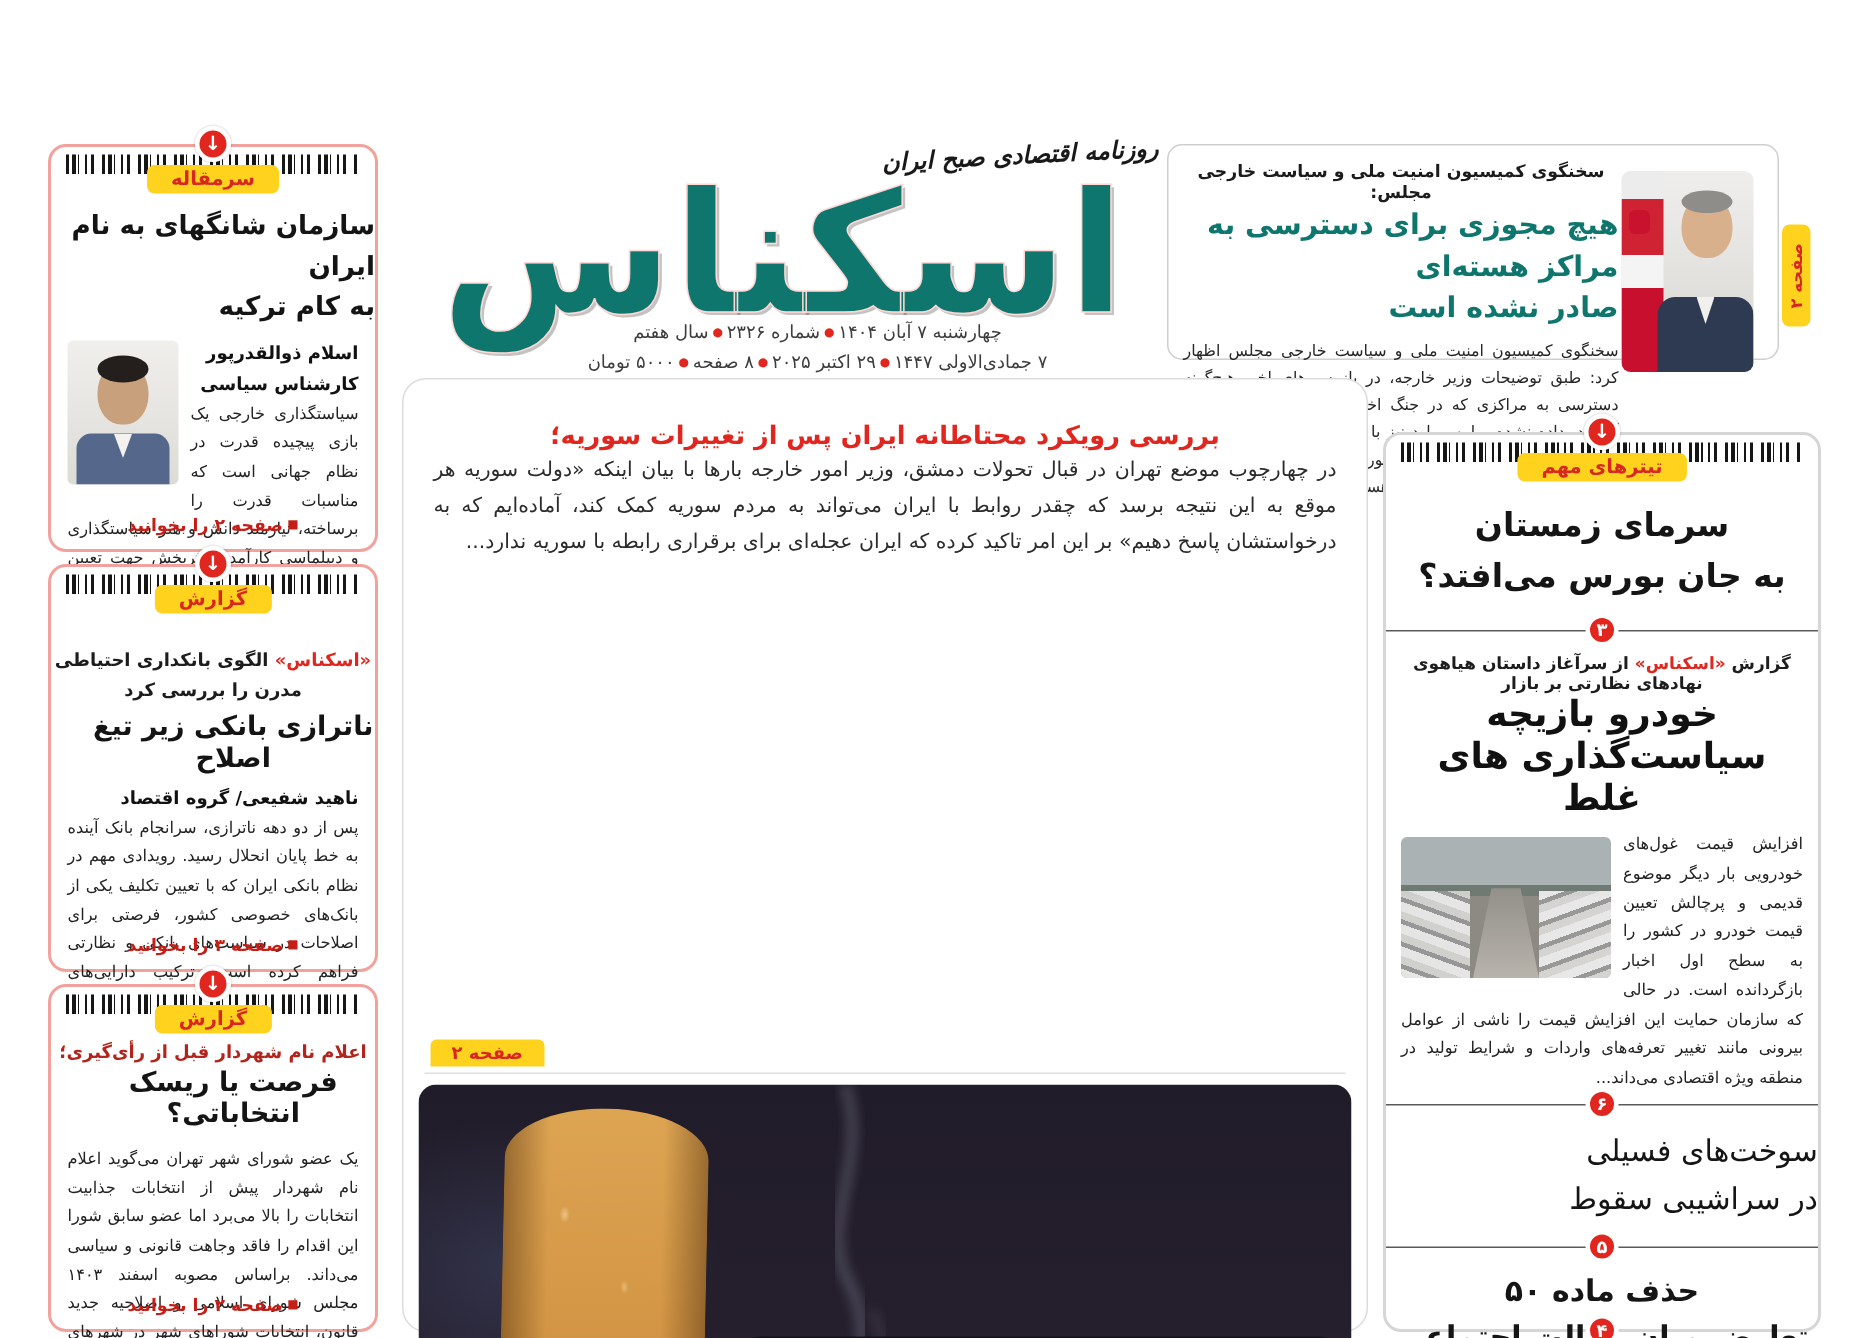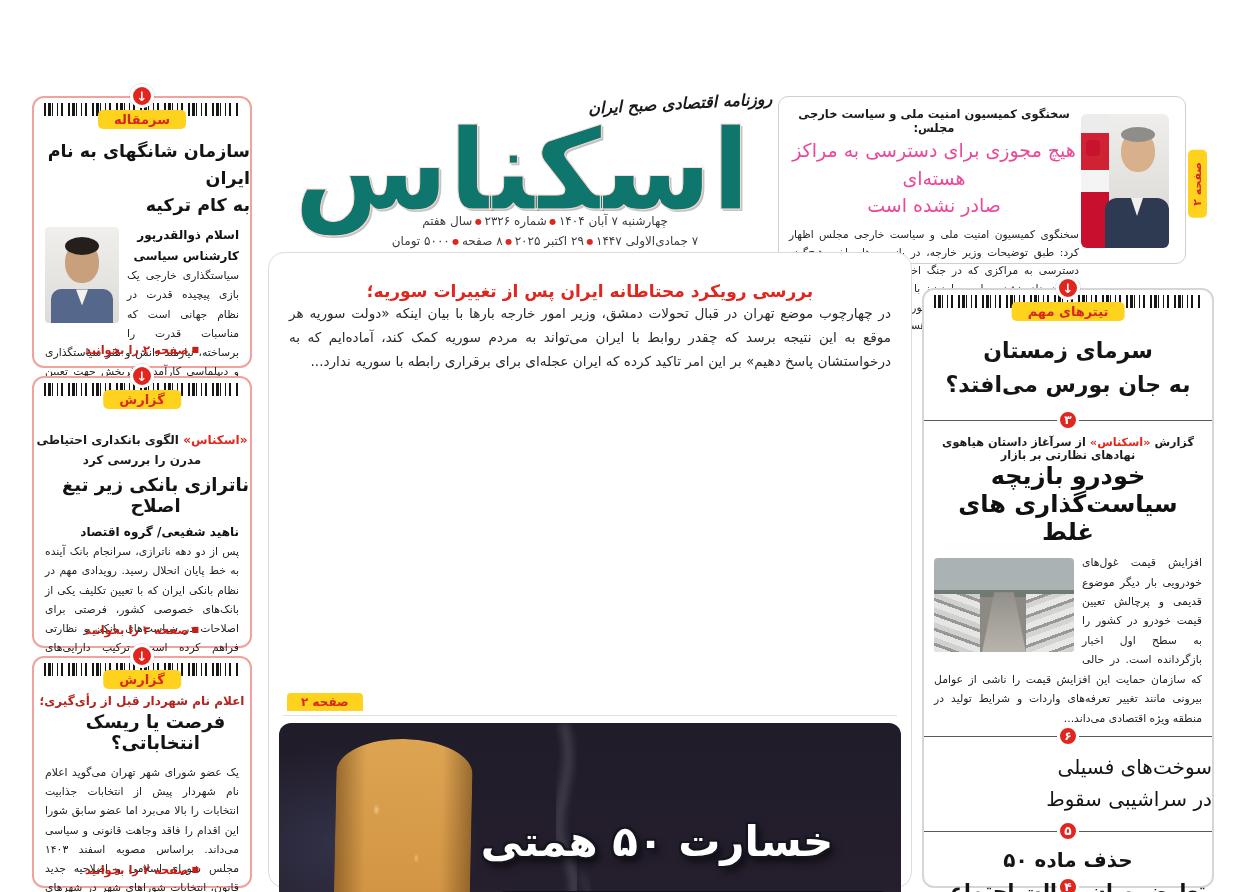--- a/index.html
+++ b/index.html
@@ -66,25 +66,25 @@
   #logo { position: absolute; left: 272px; top: 80px; width: 500px; height: 140px;
     display: flex; align-items: center; justify-content: center;
     font-size: 112px; font-weight: bold; color: #0f766e; line-height: 1;
     text-shadow: 2px 2px 0 rgba(40,40,40,.28); margin-top: 20px; -webkit-text-stroke: 1px #ffd9d5; }
   #dates { position: absolute; left: 330px; top: 214px; width: 430px; text-align: center; font-size: 12px; color: #3d3d3d; }
   #dates .row { margin-bottom: 6px; }
   .seg::after { content: " ● "; color: #e0261e; font-size: 8px; vertical-align: 1px; }
   .seg:last-child::after { content: ""; }
 
   
-  #topstory { position: absolute; left: 778px; top: 96px; width: 408px; height: 168px;
+  #topstory { position: absolute; left: 778px; top: 96px; width: 408px; height: 144px;
     border: 1px solid #cfcfcf; border-radius: 10px; background: #fff; }
   .ts-text { position: absolute; left: 10px; top: 10px; width: 290px; }
   .ts-kicker { text-align: center; font-size: 11.5px; font-weight: bold; color: #1b1b1b; }
-  .ts-title { text-align: center; font-size: 19px; font-weight: normal; color: #ec4899; line-height: 1.45; margin-top: 2px; }
+  .ts-title { font-size: 19px; font-weight: bold; color: #0f766e; line-height: 1.45; margin-top: 2px; }
   .ts-body { margin-top: 5px; font-size: 10.6px; line-height: 1.72; color: #262626; text-align: justify; text-align-last: center; }
   .mp-photo { position: absolute; left: 302px; top: 17px; width: 88px; height: 134px; border-radius: 6px;
     overflow: hidden; background: linear-gradient(180deg,#efeeec,#d8d6d2); }
   .mp-flag { position: absolute; left: 0; top: 0; width: 28px; height: 100%;
     background: linear-gradient(180deg, #ececec 0 14%, #cf2233 14% 42%, #f4f4f4 42% 58%, #c8102e 58% 100%); filter: blur(.4px); }
   .mp-emblem { position: absolute; left: 5px; top: 26px; width: 14px; height: 16px; border-radius: 4px; background: #c8102e; opacity: .85; }
   .mp-head { position: absolute; left: 40px; top: 16px; width: 34px; height: 42px; border-radius: 50% 50% 46% 46%; background: #d8b08c; }
   .mp-head::before { content: ""; position: absolute; left: 0; top: -3px; width: 34px; height: 15px; border-radius: 50%; background: #8f8d8a; }
   .mp-suit { position: absolute; left: 24px; bottom: 0; width: 64px; height: 50px; border-radius: 12px 12px 0 0; background: #2e3a52; }
   .mp-suit::before { content: ""; position: absolute; left: 26px; top: 0; width: 12px; height: 18px; background: #f2f0ec; clip-path: polygon(0 0,100% 0,50% 100%); }
@@ -241,21 +241,20 @@
       <svg class="smoke" width="140" height="300" viewBox="0 0 140 300">
         <defs>
             <filter id="b">
               <feGaussianBlur stdDeviation="4"></feGaussianBlur>
             </filter>
           </defs>
         <path d="M70,300 C40,230 100,190 68,130 C48,92 84,50 66,0" fill="none" stroke="#cfd6e6" stroke-width="7" opacity="0.28" filter="url(#b)"></path>
         <path d="M80,300 C60,240 110,200 84,150" fill="none" stroke="#bfc6da" stroke-width="4" opacity="0.2" filter="url(#b)"></path>
       </svg>
 
-      <div class="big-title">خسارت ۵۰ همتی</div>
       <div class="quote-panel">
         
         
       </div>
 
     </div>
   </div>
 
   <div id="rightcol">
     <div class="barcode"></div>

